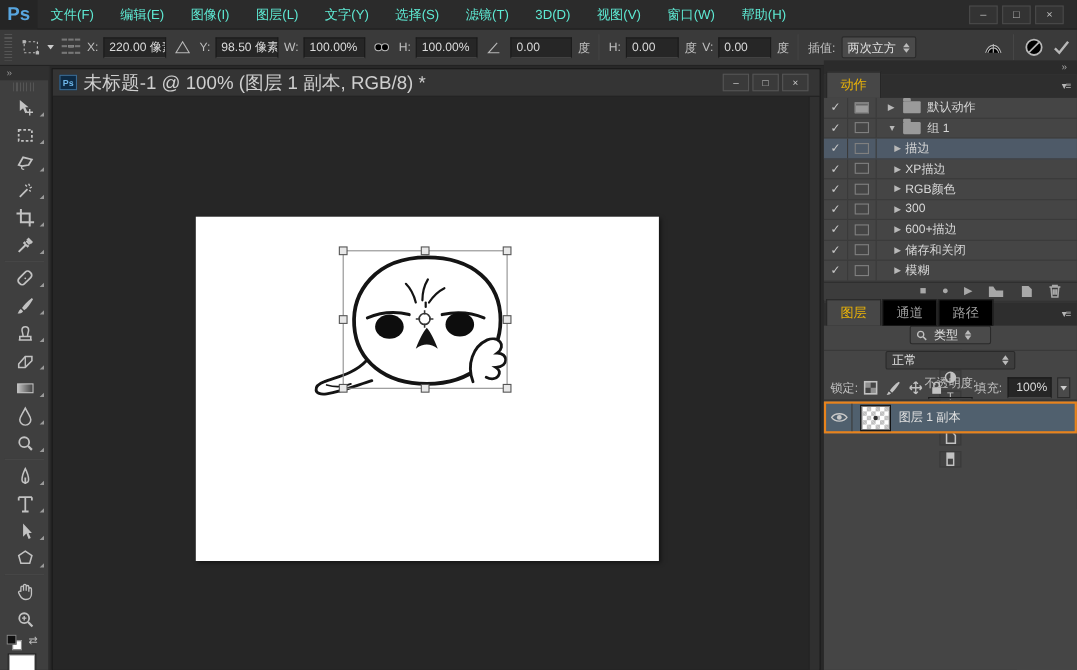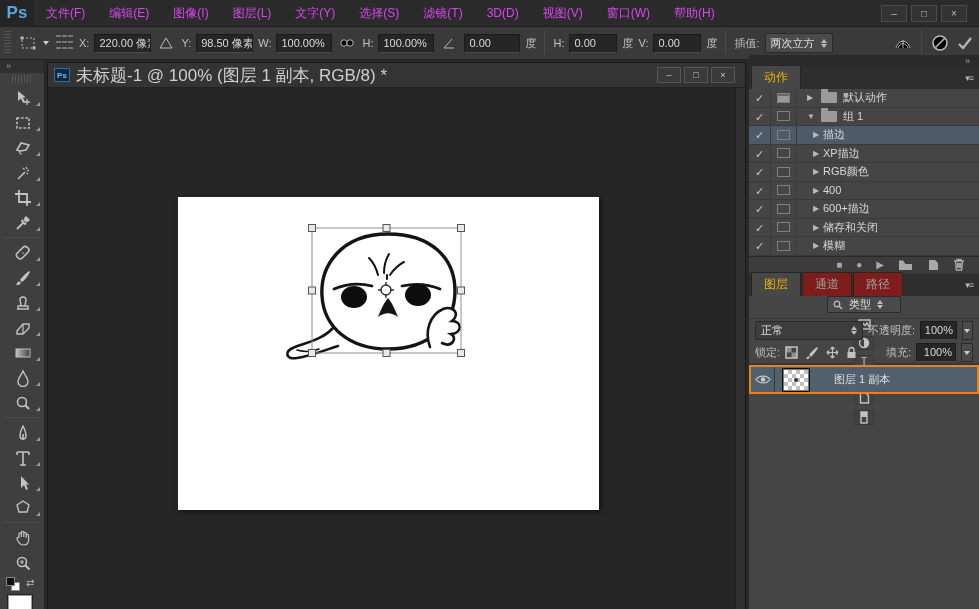--- a/index.html
+++ b/index.html
@@ -2,21 +2,21 @@
 <html><head>
 <meta charset="utf-8">
 <style>
   * { margin:0; padding:0; box-sizing:border-box; }
   html,body { width:979px; height:609px; overflow:hidden; }
   body { font-family:"Liberation Sans","DejaVu Sans",sans-serif; background:#282828; color:#d4d4d4; font-size:12px; position:relative; }
 
   
   .menubar { position:absolute; left:0; top:0; width:979px; height:27px; background:#2b2b2b; display:flex; align-items:center; border-bottom:1px solid #1c1c1c; }
   .ps-logo { width:34px; height:27px; display:flex; align-items:center; justify-content:center; color:#58a6e0; font-weight:bold; font-size:17px; background:#252525; }
-  .menu-item { padding:0 12px; height:27px; line-height:27px; color:#d946ef; font-size:12px; cursor:default; }
+  .menu-item { padding:0 12px; height:27px; line-height:27px; color:#5eead4; font-size:12px; cursor:default; }
   .win-controls { margin-left:auto; display:flex; gap:4px; padding-right:12px; }
   .win-btn { width:26px; height:17px; border:1px solid #4a4a4a; background:#333; color:#bbb; font-size:10px; line-height:15px; text-align:center; }
 
   
   .optionsbar { position:absolute; left:0; top:27px; width:979px; height:33px; background:#3a3a3a; border-bottom:1px solid #222; display:flex; align-items:center; gap:5px; padding:0 4px; }
   .grip { width:7px; height:24px; background:repeating-linear-gradient(#555 0 1px, transparent 1px 3px); margin-right:2px; }
   .opt-label { color:#c0c0c0; font-size:11px; white-space:nowrap; }
   .field { background:#262626; border:1px solid #1b1b1b; border-bottom-color:#4a4a4a; height:19px; line-height:17px; padding:0 4px; color:#dadada; font-size:11px; overflow:hidden; white-space:nowrap; }
   .f-x { width:57px; } .f-y { width:57px; } .f-w { width:56px; } .f-h { width:56px; }
   .f-rot { width:56px; } .f-skew { width:48px; }
@@ -55,21 +55,21 @@
   .docbody { position:relative; width:100%; height:521px; background:#262626; overflow:hidden; }
   .doc-scroll { position:absolute; right:0; top:0; width:10px; height:100%; background:#303030; border-left:1px solid #1f1f1f; }
   .canvas { position:absolute; left:130px; top:109px; width:421px; height:313px; background:#fff; box-shadow:2px 2px 4px rgba(0,0,0,.5); }
   .canvas svg { position:absolute; left:0; top:0; }
 
   
   .dock { position:absolute; left:749px; top:55px; width:230px; height:554px; background:#333; }
   .dock-top { height:13px; background:#2b2b2b; color:#aaa; font-size:9px; text-align:right; padding-right:8px; line-height:12px; letter-spacing:1px; }
   .panel-tabbar { height:21px; background:#2e2e2e; display:flex; align-items:flex-end; padding-left:2px; position:relative; }
   .ptab { padding:3px 12px; font-size:12px; color:#eab308; background:#474747; border:1px solid #262626; border-bottom:none; margin-right:1px; }
-  .ptab.inactive { background:#7f1d1d; color:#9f9f9f; }
+  .ptab.inactive { background:#000000; color:#9f9f9f; }
   .pmenu { position:absolute; right:6px; top:5px; color:#b5b5b5; font-size:9px; }
   .pmenu::before { content:"▾≡"; letter-spacing:-1px; }
 
   
   .actions { background:#454545; }
   .arow { height:18.5px; display:flex; align-items:center; border-bottom:1px solid #3a3a3a; font-size:11px; color:#d8d8d8; position:relative; }
   .acheck { width:22px; text-align:center; color:#c8c8c8; font-size:11px; border-right:1px solid #3a3a3a; height:100%; line-height:18px; }
   .atoggle { width:26px; height:100%; border-right:1px solid #3a3a3a; display:flex; align-items:center; justify-content:center; }
   .tbox { width:13px; height:10px; border:1px solid #808080; background:transparent; }
   .tbox.dlg { background:#9a9a9a; box-shadow:inset 0 2px 0 #666; }
@@ -82,38 +82,38 @@
   .abtnbar { height:17px; background:#3c3c3c; border-top:1px solid #2a2a2a; display:flex; align-items:center; justify-content:flex-end; gap:14px; padding-right:14px; color:#a8a8a8; font-size:10px; }
   .abtnbar svg { stroke:#a8a8a8; fill:none; stroke-width:1.4; }
 
   
   .layers { background:#454545; position:absolute; left:0; top:220px; width:230px; height:334px; }
   .lrow { display:flex; align-items:center; gap:5px; padding:0 6px; }
   .filter-row { height:23px; border-bottom:1px solid #383838;flex-direction:column; }
   .fdd { width:74px; height:18px; }
   .ficon { width:20px; height:17px; border:1px solid #3a3a3a; background:#424242; display:flex; align-items:center; justify-content:center; color:#c2c2c2; font-size:10px; }
   .ficon svg { stroke:#c2c2c2; fill:none; stroke-width:1.4; }
-  .blend-row { height:23px; }
+  .blend-row { height:23px;flex-direction:column; }
   .bdd { width:118px; height:19px; background:#3d3d3d; }
   .lval { width:40px; height:19px; display:flex; align-items:center; justify-content:flex-end; padding:0 3px; }
   .vbtn { width:12px; height:19px; background:#4a4a4a; border:1px solid #2a2a2a; display:flex; align-items:center; justify-content:center; }
   .lock-row { height:22px; border-bottom:1px solid #383838; }
   .lockicons { display:flex; gap:7px; align-items:center; }
   .lockicons svg { stroke:#c2c2c2; fill:none; stroke-width:1.5; }
   .llist { border-top:1px solid #333; }
   .layer-row { height:29px; display:flex; align-items:center; border-bottom:1px solid #393939; background:#454545; position:relative; }
   .layer-row.sel { background:#50606e; border:2px solid #e8831c; }
   .eyecol { width:24px; display:flex; align-items:center; justify-content:center; border-right:1px solid #3a3a3a; height:100%; }
   .thumb { width:26px; height:22px; margin:0 8px; border:1px solid #777; background-color:#fff;
     background-image:linear-gradient(45deg,#bfbfbf 25%,transparent 25%,transparent 75%,#bfbfbf 75%),linear-gradient(45deg,#bfbfbf 25%,transparent 25%,transparent 75%,#bfbfbf 75%);
     background-size:8px 8px; background-position:0 0,4px 4px; position:relative; }
   .thumb.white { background-image:none; background:#fff; }
   .thumb.framed { outline:1px solid #111; }
   .thumb .spec { position:absolute; left:10px; top:8px; width:4px; height:4px; background:#333; border-radius:50%; }
-  .lname { font-size:11px; color:#e0e0e0; white-space:nowrap;margin-left:17px; }
+  .lname { font-size:11px; color:#e0e0e0; white-space:nowrap; }
   .lname.italic { font-style:italic; }
   .llock { margin-left:auto; margin-right:10px; }
   .llock svg { stroke:#c9c9c9; fill:none; stroke-width:1.4; }
 
   .eye-svg { display:block; }
 </style>
 </head>
 <body>
 
 <div class="menubar">
@@ -456,21 +456,21 @@
         </div>
       <span class="aarrow child">▶</span>
       <span class="albl">RGB颜色</span>
     </div>
     <div class="arow">
       <div class="acheck">✓</div>
       <div class="atoggle">
           <div class="tbox"></div>
         </div>
       <span class="aarrow child">▶</span>
-      <span class="albl">400</span>
+      <span class="albl">300</span>
     </div>
     <div class="arow">
       <div class="acheck">✓</div>
       <div class="atoggle">
           <div class="tbox"></div>
         </div>
       <span class="aarrow child">▶</span>
       <span class="albl">600+描边</span>
     </div>
     <div class="arow">

